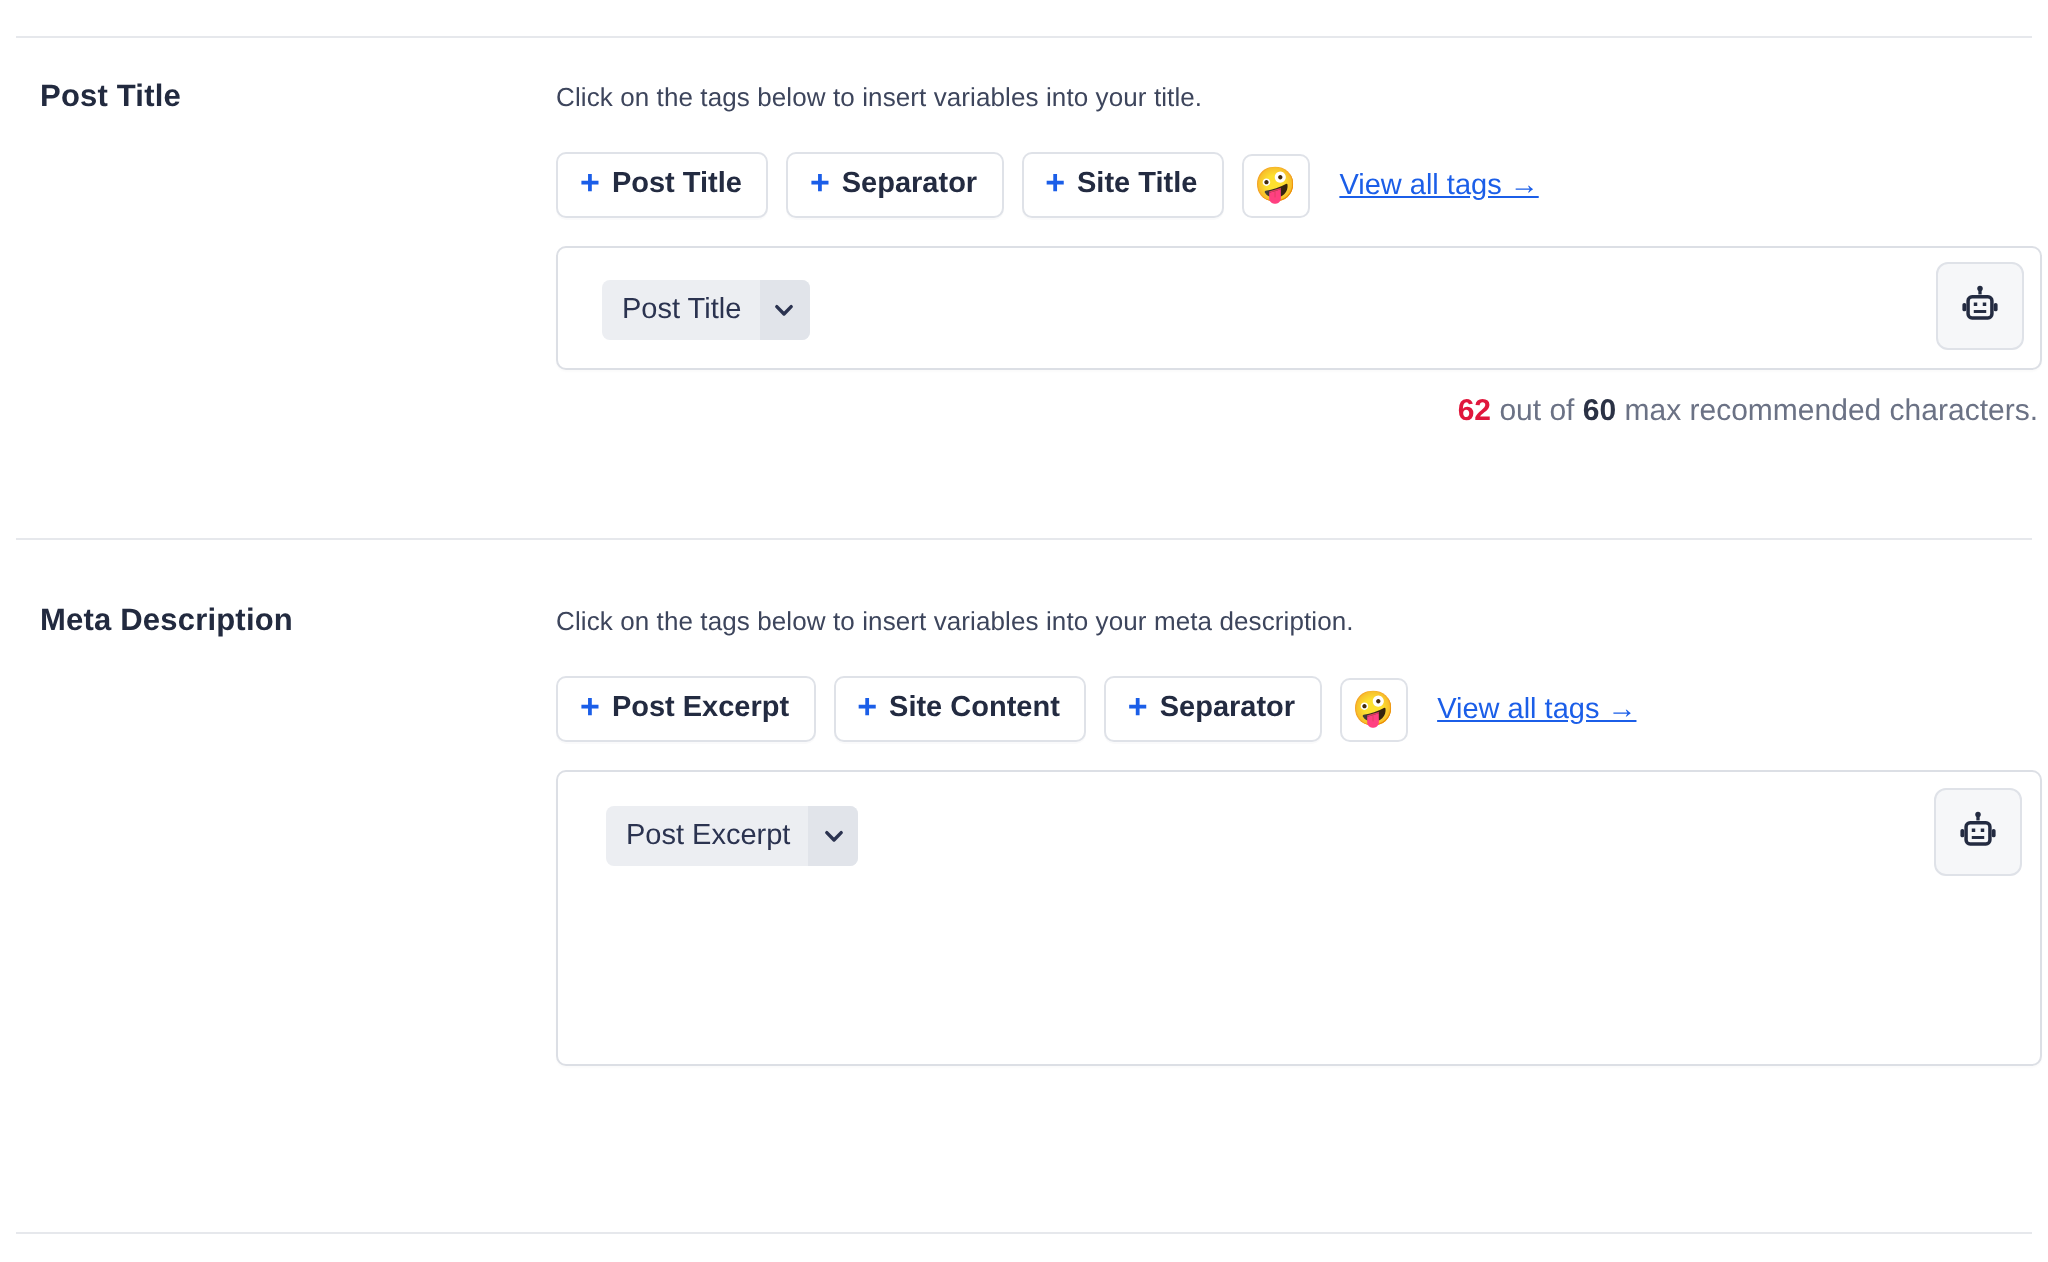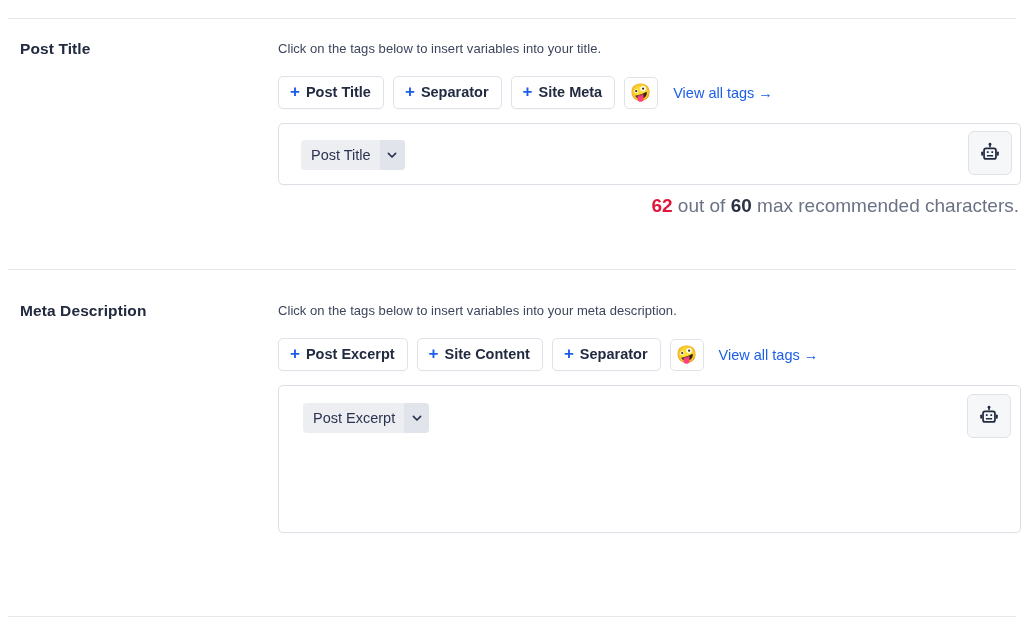--- a/index.html
+++ b/index.html
@@ -114,20 +114,21 @@
     font-size: 17px;
     line-height: 1;
     cursor: pointer;
     padding: 0;
   }
 
   .view-all-link {
     margin-left: 6px;
     font-size: 14.5px;
     color: #1b5ee8;
+    text-decoration: underline;
     cursor: pointer;
     white-space: nowrap;
   }
 
   
   .field-box {
     position: relative;
     border: 1px solid #dcdfe5;
     border-radius: 5px;
     background: #ffffff;
@@ -189,21 +190,21 @@
   }
   .field-box.meta-field .ai-button {
     top: 8px;
     right: 9px;
   }
   .ai-button svg { display: block; }
 
   .counter {
     margin-top: 11px;
     text-align: right;
-    font-size: 19px;
+    font-size: 15px;
     color: #6b7285;
     line-height: 20px;
     padding-right: 2px;
   }
   .counter .count-current {
     color: #e0173c;
     font-weight: bold;
   }
   .counter .count-max {
     color: #2b3245;
@@ -234,21 +235,21 @@
           <span>Post Title</span>
         </button>
 
         <button class="tag-button">
           <span class="plus">+</span>
           <span>Separator</span>
         </button>
 
         <button class="tag-button">
           <span class="plus">+</span>
-          <span>Site Meta</span>
+          <span>Site Title</span>
         </button>
 
         <button class="emoji-button">
           <span>🤪</span>
         </button>
 
         <a class="view-all-link">View all tags →</a>
       </div>
 
       <div class="field-box title-field">

